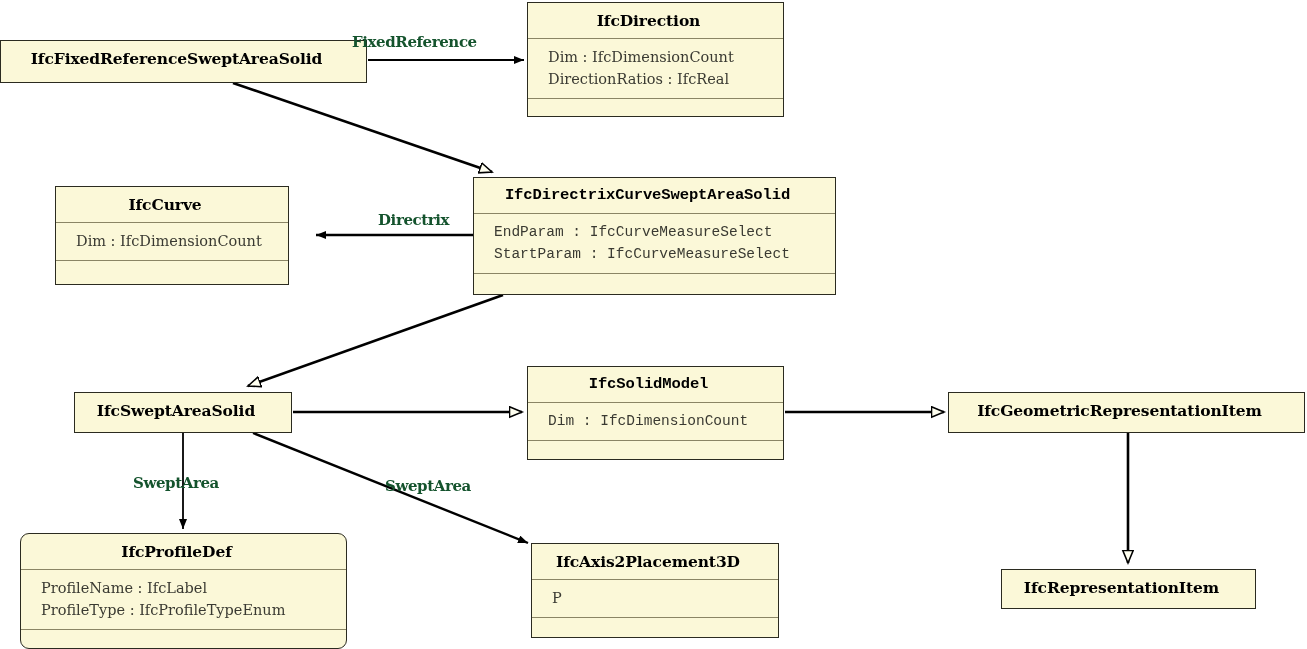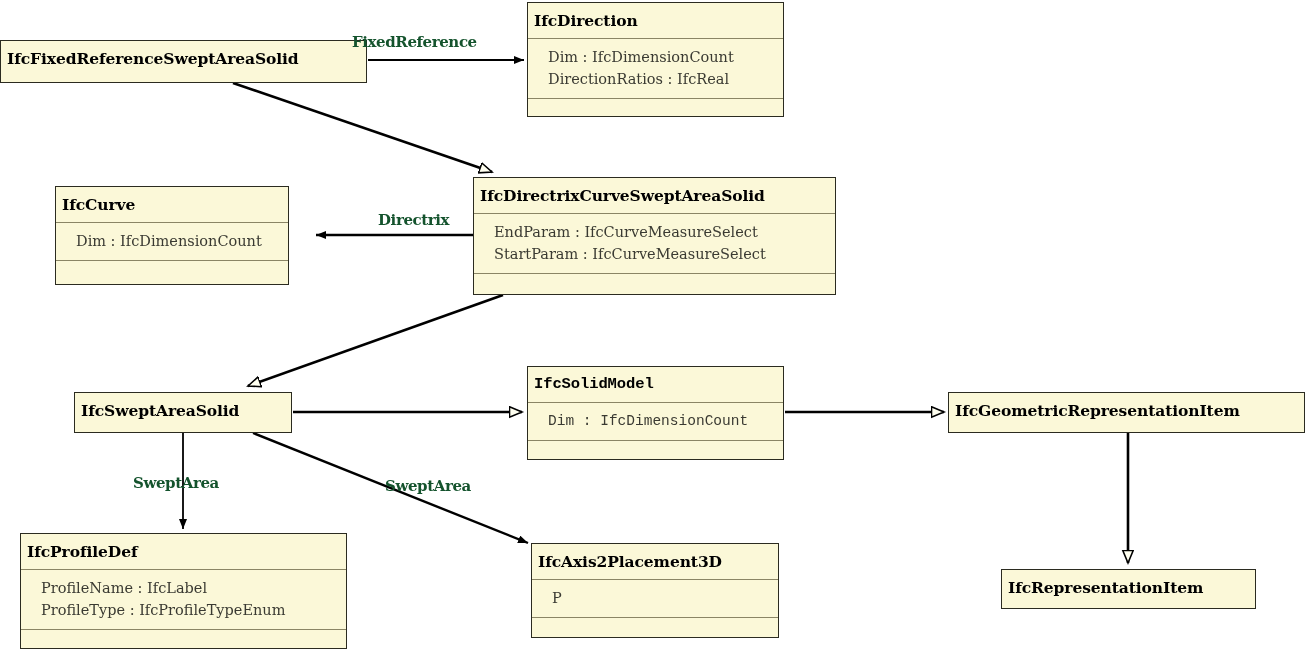--- a/index.html
+++ b/index.html
@@ -27,21 +27,21 @@
     position: absolute;
     box-sizing: border-box;
     background: #fbf8d8;
     border: 1.5px solid #2b2b20;
     display: flex;
     flex-direction: column;
   }
   .uml-name {
     font-weight: bold;
     font-size: 15.5px;
-    text-align: left;
+    text-align: center;
     color: #000000;
     padding: 9px 20px 9px 6px;
     line-height: 1.1;
     letter-spacing: -0.1px;
   }
   .uml-divider {
     border-top: 1.5px solid #8a8565;
     height: 0;
     width: 100%;
   }
@@ -119,21 +119,21 @@
   <div class="uml-class" style="left:55px; top:186px; width:234px; height:99px;">
     <div class="uml-name">IfcCurve</div>
     <div class="uml-divider"></div>
     <div class="uml-attrs">
       <div class="uml-attr">Dim : IfcDimensionCount</div>
     </div>
     <div class="uml-divider"></div>
     <div class="uml-ops"></div>
   </div>
 
-  <div class="uml-class" style="left:473px; top:177px; width:363px; height:118px;">
+  <div class="uml-class" style="left:473px; top:177px; width:363px; height:118px;font-family:Liberation Mono, monospace;">
     <div class="uml-name">IfcDirectrixCurveSweptAreaSolid</div>
     <div class="uml-divider"></div>
     <div class="uml-attrs">
       <div class="uml-attr">EndParam : IfcCurveMeasureSelect</div>
       <div class="uml-attr">StartParam : IfcCurveMeasureSelect</div>
     </div>
     <div class="uml-divider"></div>
     <div class="uml-ops"></div>
   </div>
 
@@ -148,21 +148,21 @@
       <div class="uml-attr">Dim : IfcDimensionCount</div>
     </div>
     <div class="uml-divider"></div>
     <div class="uml-ops"></div>
   </div>
 
   <div class="uml-class" style="left:948px; top:392px; width:357px; height:41px;">
     <div class="uml-name">IfcGeometricRepresentationItem</div>
   </div>
 
-  <div class="uml-class" style="left:20px; top:533px; width:327px; height:116px;">
+  <div class="uml-class" style="left:20px; top:533px; width:327px; height:116px;border-radius:9px;">
     <div class="uml-name">IfcProfileDef</div>
     <div class="uml-divider"></div>
     <div class="uml-attrs">
       <div class="uml-attr">ProfileName : IfcLabel</div>
       <div class="uml-attr">ProfileType : IfcProfileTypeEnum</div>
     </div>
     <div class="uml-divider"></div>
     <div class="uml-ops"></div>
   </div>
 

